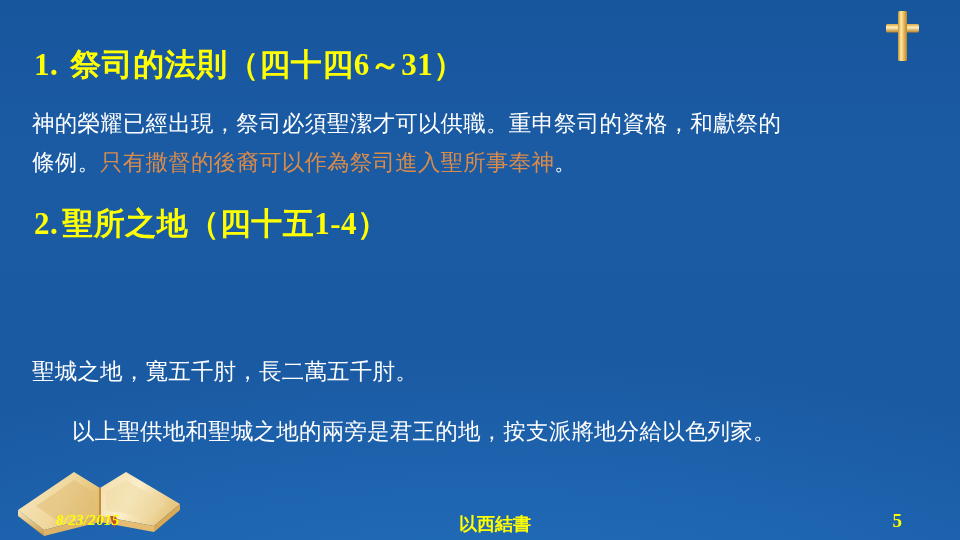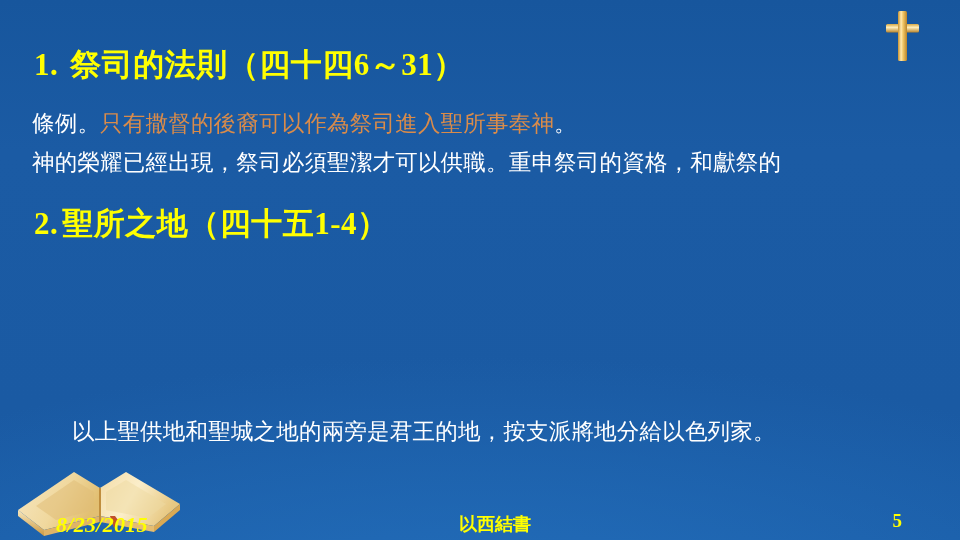--- a/index.html
+++ b/index.html
@@ -71,21 +71,21 @@
     width: 168px;
     height: 84px;
   }
 
   
   .footer-date {
     position: absolute;
     left: 56px;
     top: 512px;
     color: #ffff00;
-    font-size: 22px;
+    font-size: 15px;
     font-weight: 700;
     font-style: italic;
     letter-spacing: 0.3px;
   }
   .footer-title {
     position: absolute;
     left: 0;
     right: 0;
     top: 512px;
     text-align: center;
@@ -127,34 +127,37 @@
       <rect x="24" y="5" width="9" height="50" rx="1.5" fill="url(#goldv)"></rect>
     </svg>
   </div>
 
   <div class="heading heading-1">
     <span class="num">1.</span><span>祭司的法則（四十四6～31）</span>
   </div>
 
   <div class="body-block body-1">
     <div>
+      <span>神的榮耀已經出現，祭司必須聖潔才可以供職。重申祭司的資格，和獻祭的</span>
+    </div>
+    <div>
       <span>條例。</span><span class="hl-tan">只有撒督的後裔可以作為祭司進入聖所事奉神</span><span>。</span>
     </div>
-    <div>
-      <span>神的榮耀已經出現，祭司必須聖潔才可以供職。重申祭司的資格，和獻祭的</span>
-    </div>
   </div>
 
   <div class="heading heading-2">
     <span class="num">2.</span><span>聖所之地（四十五1-4）</span>
   </div>
 
   <div class="body-block body-2">
   </div>
 
+  <div class="body-block body-3">
+    <span>聖城之地，寬五千肘，長二萬五千肘。</span>
+  </div>
 
   <div class="body-block body-4">
     <span>以上聖供地和聖城之地的兩旁是君王的地，按支派將地分給以色列家。</span>
   </div>
 
   <div class="book-wrap">
     <svg viewBox="0 0 168 84" width="168" height="84">
       <defs>
         <linearGradient id="pageL" x1="0" y1="0" x2="1" y2="0.4">
           <stop offset="0%" stop-color="#f7e7c2"></stop>

